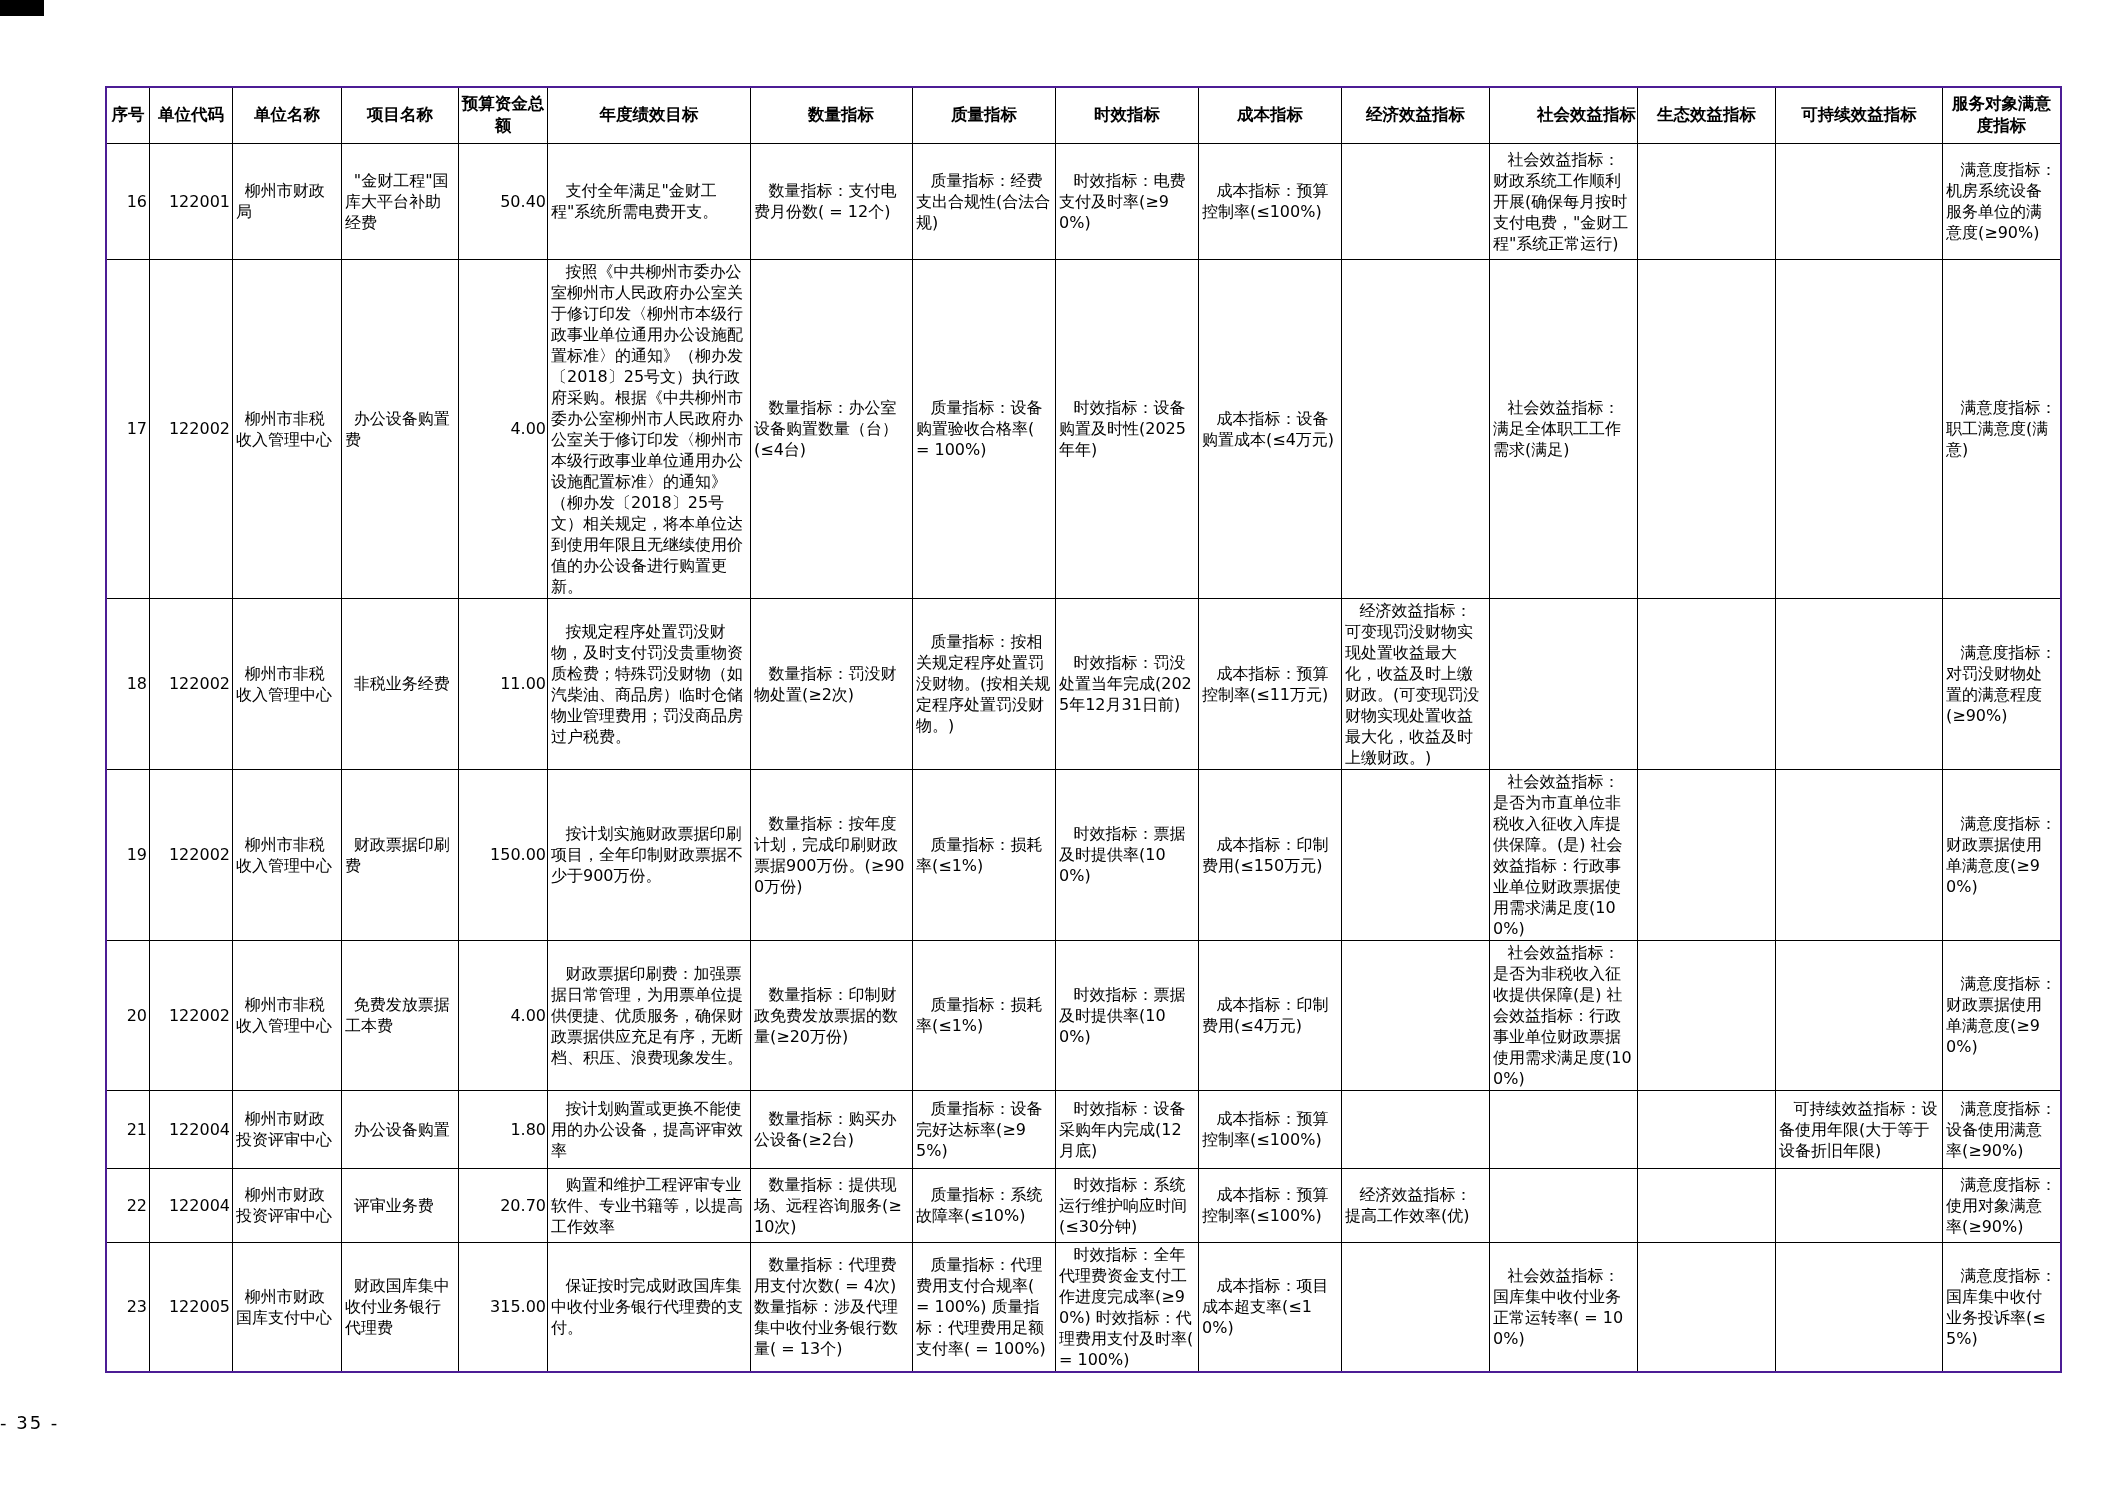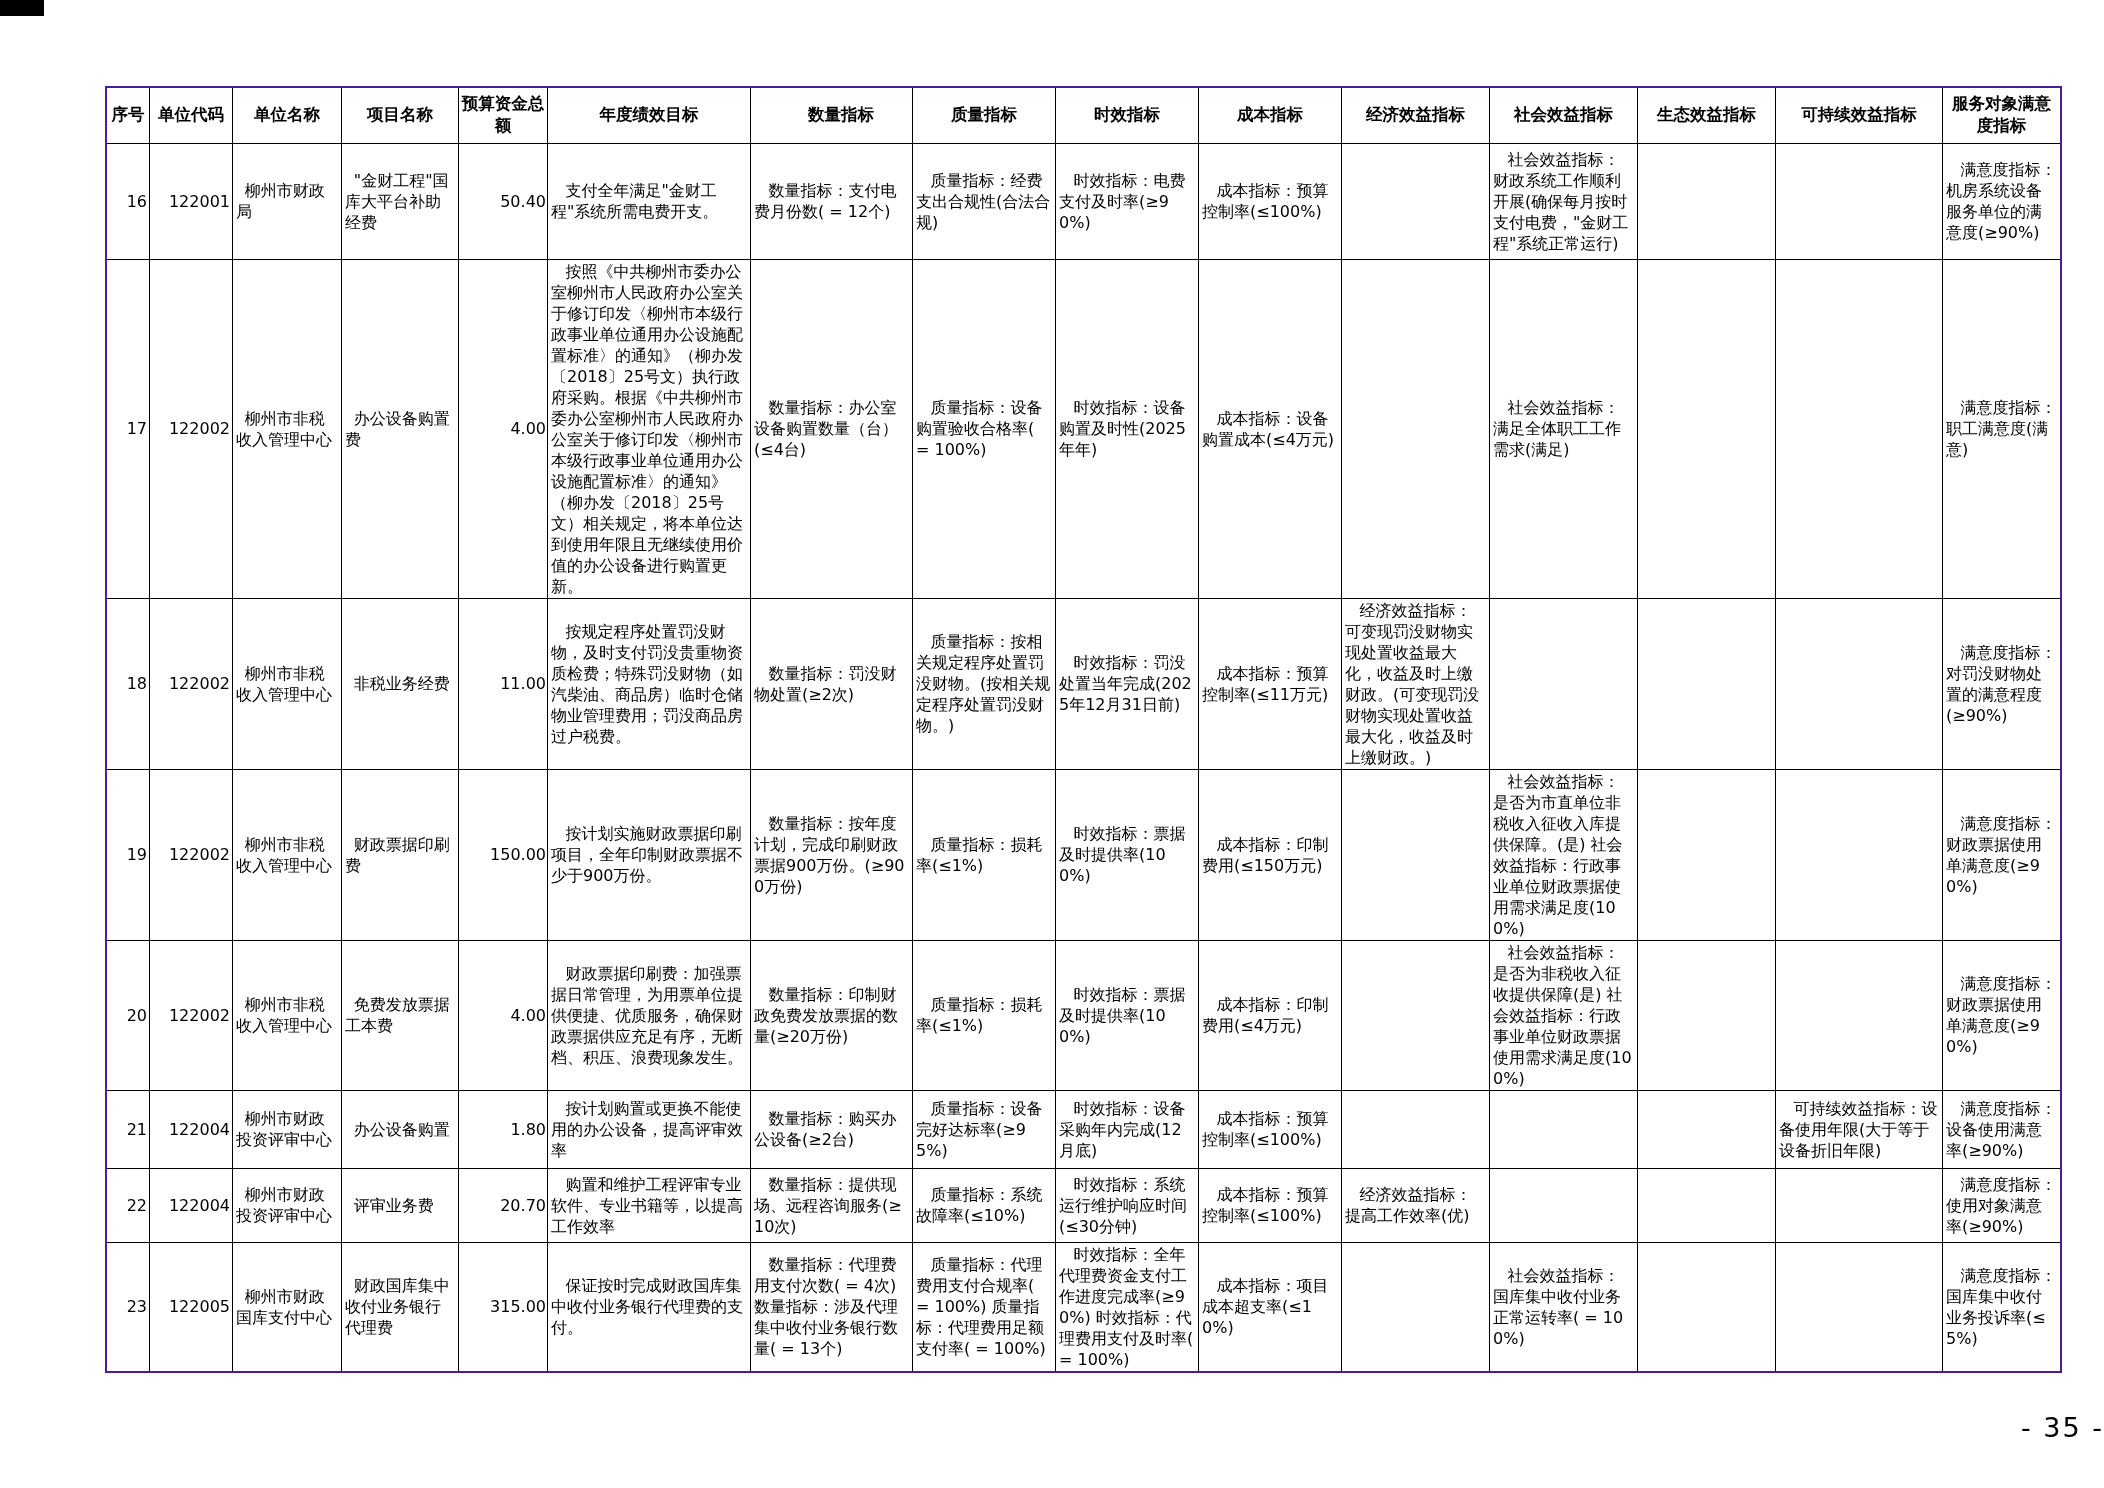--- a/index.html
+++ b/index.html
@@ -53,38 +53,38 @@
   .col1  { width: 80px;  }
   .col2  { width: 106px; }
   .col3  { width: 114px; }
   .col4  { width: 86px;  }
   .col5  { width: 200px; }
   .col6  { width: 140px; padding-left: 20px; }
   .col7  { width: 140px; margin-left: 36px; }
   .col8  { width: 140px; }
   .col9  { width: 140px; text-align: center; }
   .col10 { width: 145px; }
-  .col11 { width: 145px; }
+  .col11 { width: 145px; text-align: right; }
   .col12 { width: 135px; }
   .col13 { width: 164px; }
   .col14 { width: 115px; }
 
   td.col0, td.col1 { text-align: right; }
   td.col2, td.col3 { text-align: left; text-indent: 0.55em; padding: 1px 3px; }
   td.col4 { text-align: right; padding: 1px 1px 1px 0; }
   td.col5, td.col6, td.col7, td.col8, td.col9,
   td.col10, td.col11, td.col12, td.col13, td.col14 {
     text-align: left; text-indent: 0.9em; padding: 1px 3px;
   }
 
   .page-footer {
     position: absolute; left: 0; top: 1412px;
     width: 100%;
-    text-align: right;
-    font-size: 27px;
+    text-align: left;
+    font-size: 18px;
     letter-spacing: 2px;
   }
 </style>
 </head>
 <body>
 
 <div class="scan-corner"></div>
 
 <table class="perf">
   <thead>

